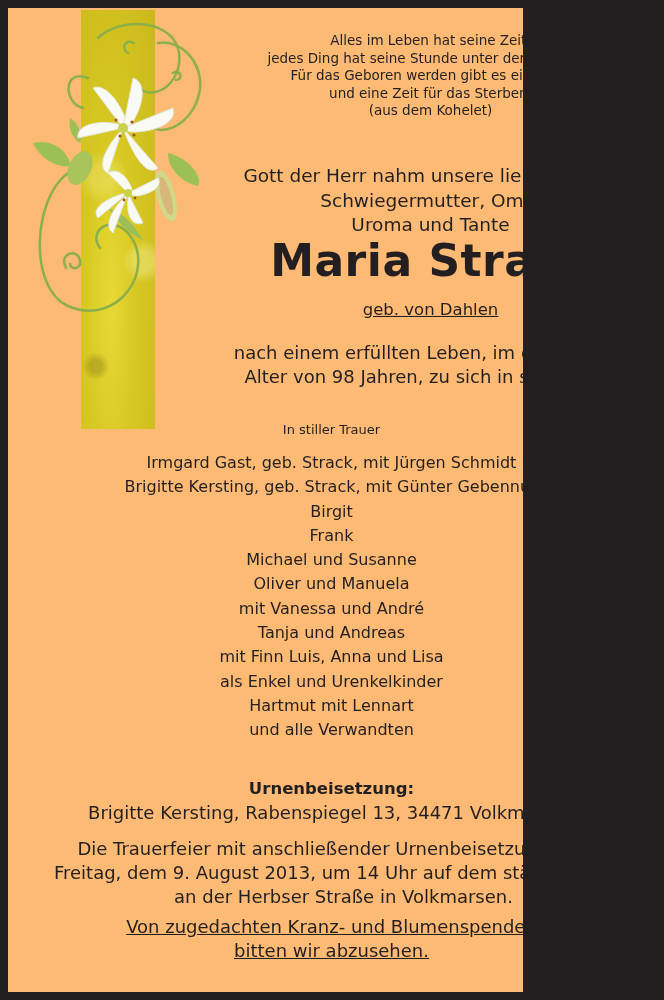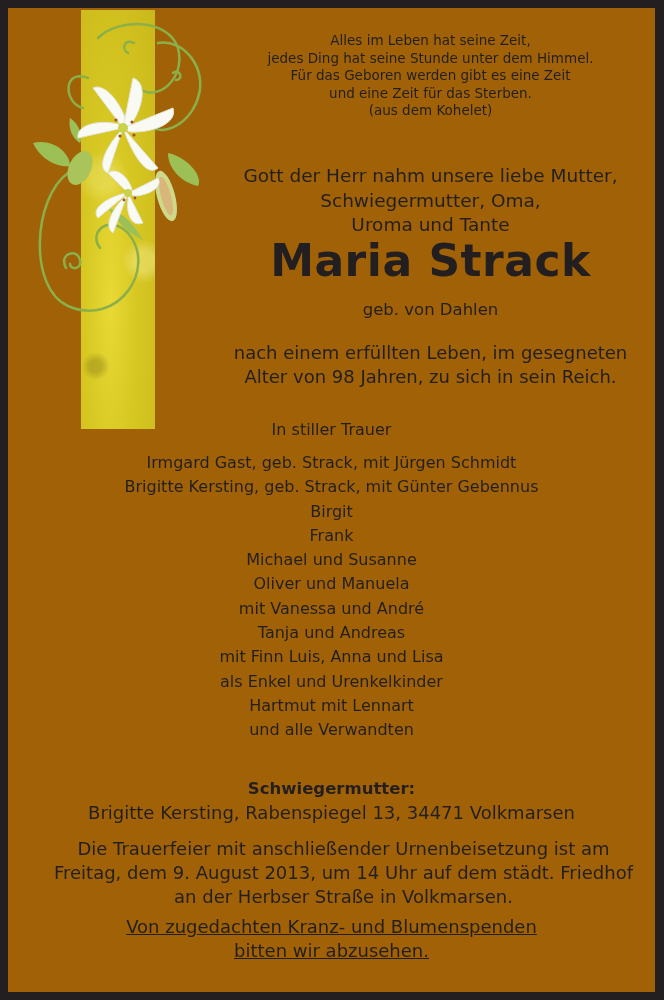--- a/index.html
+++ b/index.html
@@ -1,33 +1,33 @@
 <!DOCTYPE html>
 <html><head>
 <meta charset="utf-8">
 <style>
   html, body { margin:0; padding:0; }
   body { width:664px; height:1000px; background:#231f20; position:relative; overflow:hidden; font-family:"DejaVu Sans", sans-serif; color:#231f20; }
-  .card { position:absolute; left:8px; top:8px; width:647px; height:984px; background:#a16207; }
+  .card { position:absolute; left:8px; top:8px; width:515px; height:984px; background:#fdba74; }
   .stripe { position:absolute; left:73px; top:2px; width:74px; height:419px;
     background: radial-gradient(ellipse at 40% 70%, #e8d936 0%, #d8c823 40%, #c9b81a 100%);
   }
   .stripe::after { content:""; position:absolute; inset:0;
     background: radial-gradient(circle at 20% 85%, rgba(120,110,20,0.35) 0 6px, transparent 14px),
                 radial-gradient(circle at 85% 60%, rgba(255,250,180,0.35) 0 10px, transparent 22px),
                 radial-gradient(circle at 30% 40%, rgba(255,250,170,0.25) 0 12px, transparent 26px);
   }
   .floral { position:absolute; left:0; top:0; width:220px; height:320px; }
   .text { position:absolute; text-align:center; left:0; right:0; font-size:16.5px; line-height:24.5px; white-space:nowrap; }
   .quote { left:200px; width:445px; top:24px; font-size:13.5px; line-height:17.5px; }
   .intro { left:200px; width:445px; top:140px; font-size:18.5px; line-height:24.5px;margin-top:16px; }
   .name { left:200px; width:445px; top:225px; font-size:44px; line-height:56px; font-weight:bold; letter-spacing:0.5px; }
-  .born { left:200px; width:445px; top:290px; font-size:16.5px; line-height:24px; }
+  .born { left:200px; width:445px; top:290px; font-size:16.5px; line-height:24px;text-decoration:underline; }
   .life { left:200px; width:445px; top:333px; font-size:18px; line-height:24px; }
-  .mourn-head { top:410px; width:647px; font-size:16px; line-height:24px; }
+  .mourn-head { top:410px; width:647px; font-size:13px; line-height:24px; }
   .mourners { top:443px; width:647px; font-size:16px; line-height:24.3px; }
   .addr-head { top:770px; width:647px; font-size:16.5px; line-height:22px; font-weight:bold; }
   .addr { top:793px; width:647px; font-size:18px; line-height:24px; }
   .service { top:829px; width:647px; font-size:18px; line-height:24px;padding-left:12px; }
   .flowers { top:907px; width:647px; font-size:18px; line-height:24px;text-decoration:underline; }
   .line { display:block; }
 </style>
 </head>
 <body>
 
@@ -115,21 +115,21 @@
     <span class="line">Michael und Susanne</span>
     <span class="line">Oliver und Manuela</span>
     <span class="line">mit Vanessa und André</span>
     <span class="line">Tanja und Andreas</span>
     <span class="line">mit Finn Luis, Anna und Lisa</span>
     <span class="line">als Enkel und Urenkelkinder</span>
     <span class="line">Hartmut mit Lennart</span>
     <span class="line">und alle Verwandten</span>
   </div>
 
-  <div class="text addr-head">Schwiegermutter:</div>
+  <div class="text addr-head">Urnenbeisetzung:</div>
   <div class="text addr">Brigitte Kersting, Rabenspiegel 13, 34471 Volkmarsen</div>
 
   <div class="text service">
     <span class="line">Die Trauerfeier mit anschließender Urnenbeisetzung ist am</span>
     <span class="line">Freitag, dem 9. August 2013, um 14 Uhr auf dem städt. Friedhof</span>
     <span class="line">an der Herbser Straße in Volkmarsen.</span>
   </div>
 
   <div class="text flowers">
     <span class="line">Von zugedachten Kranz- und Blumenspenden</span>

